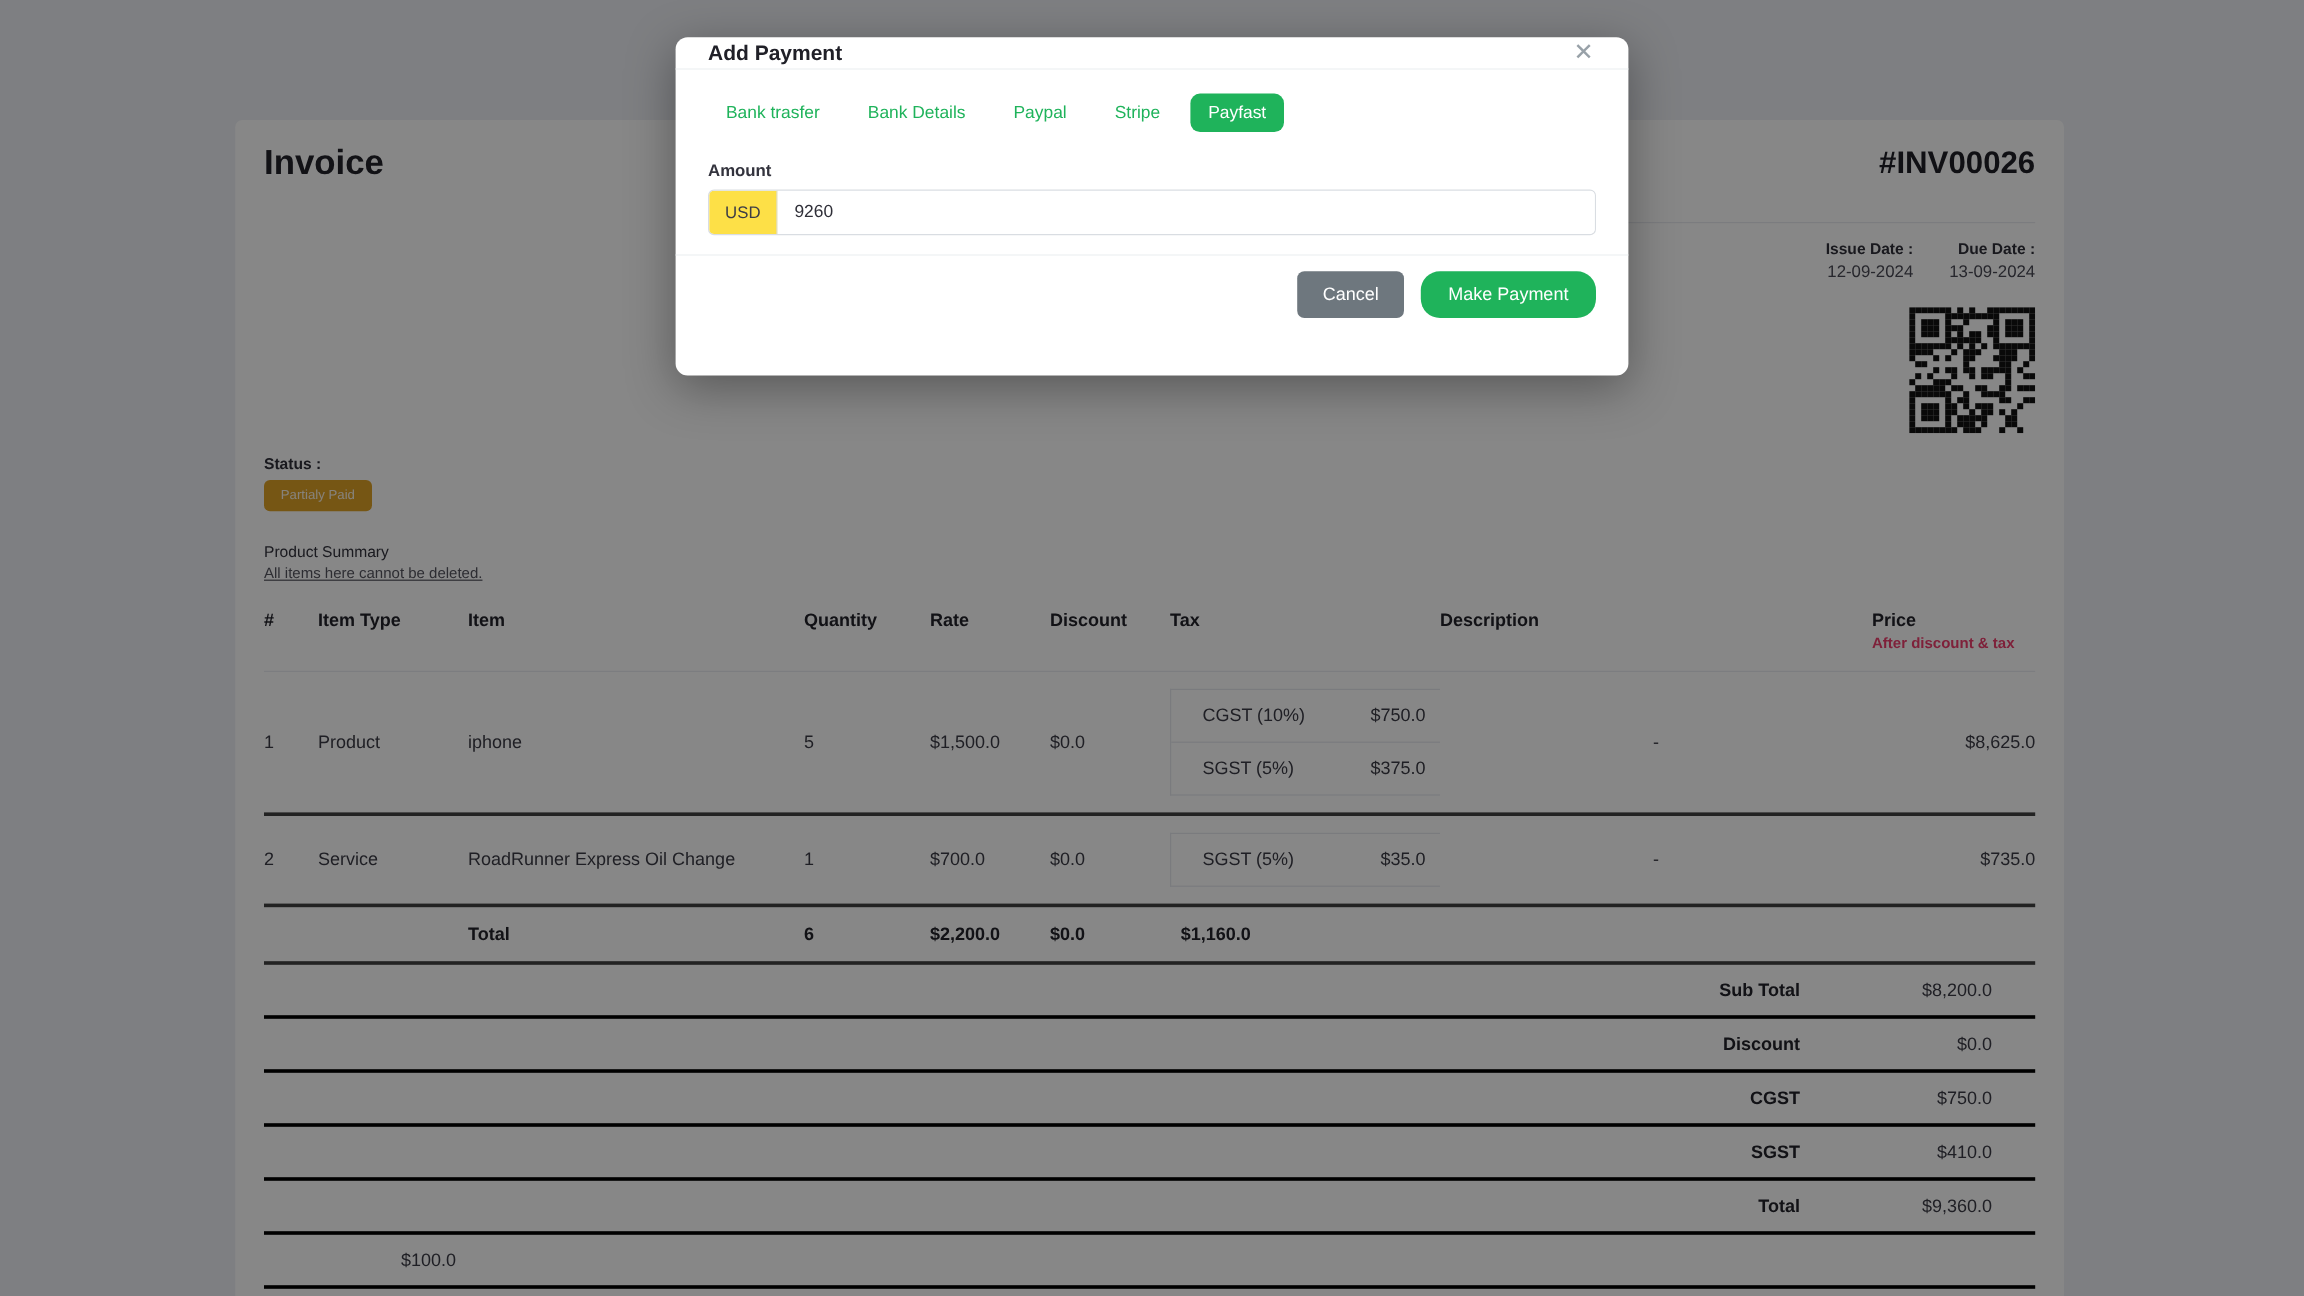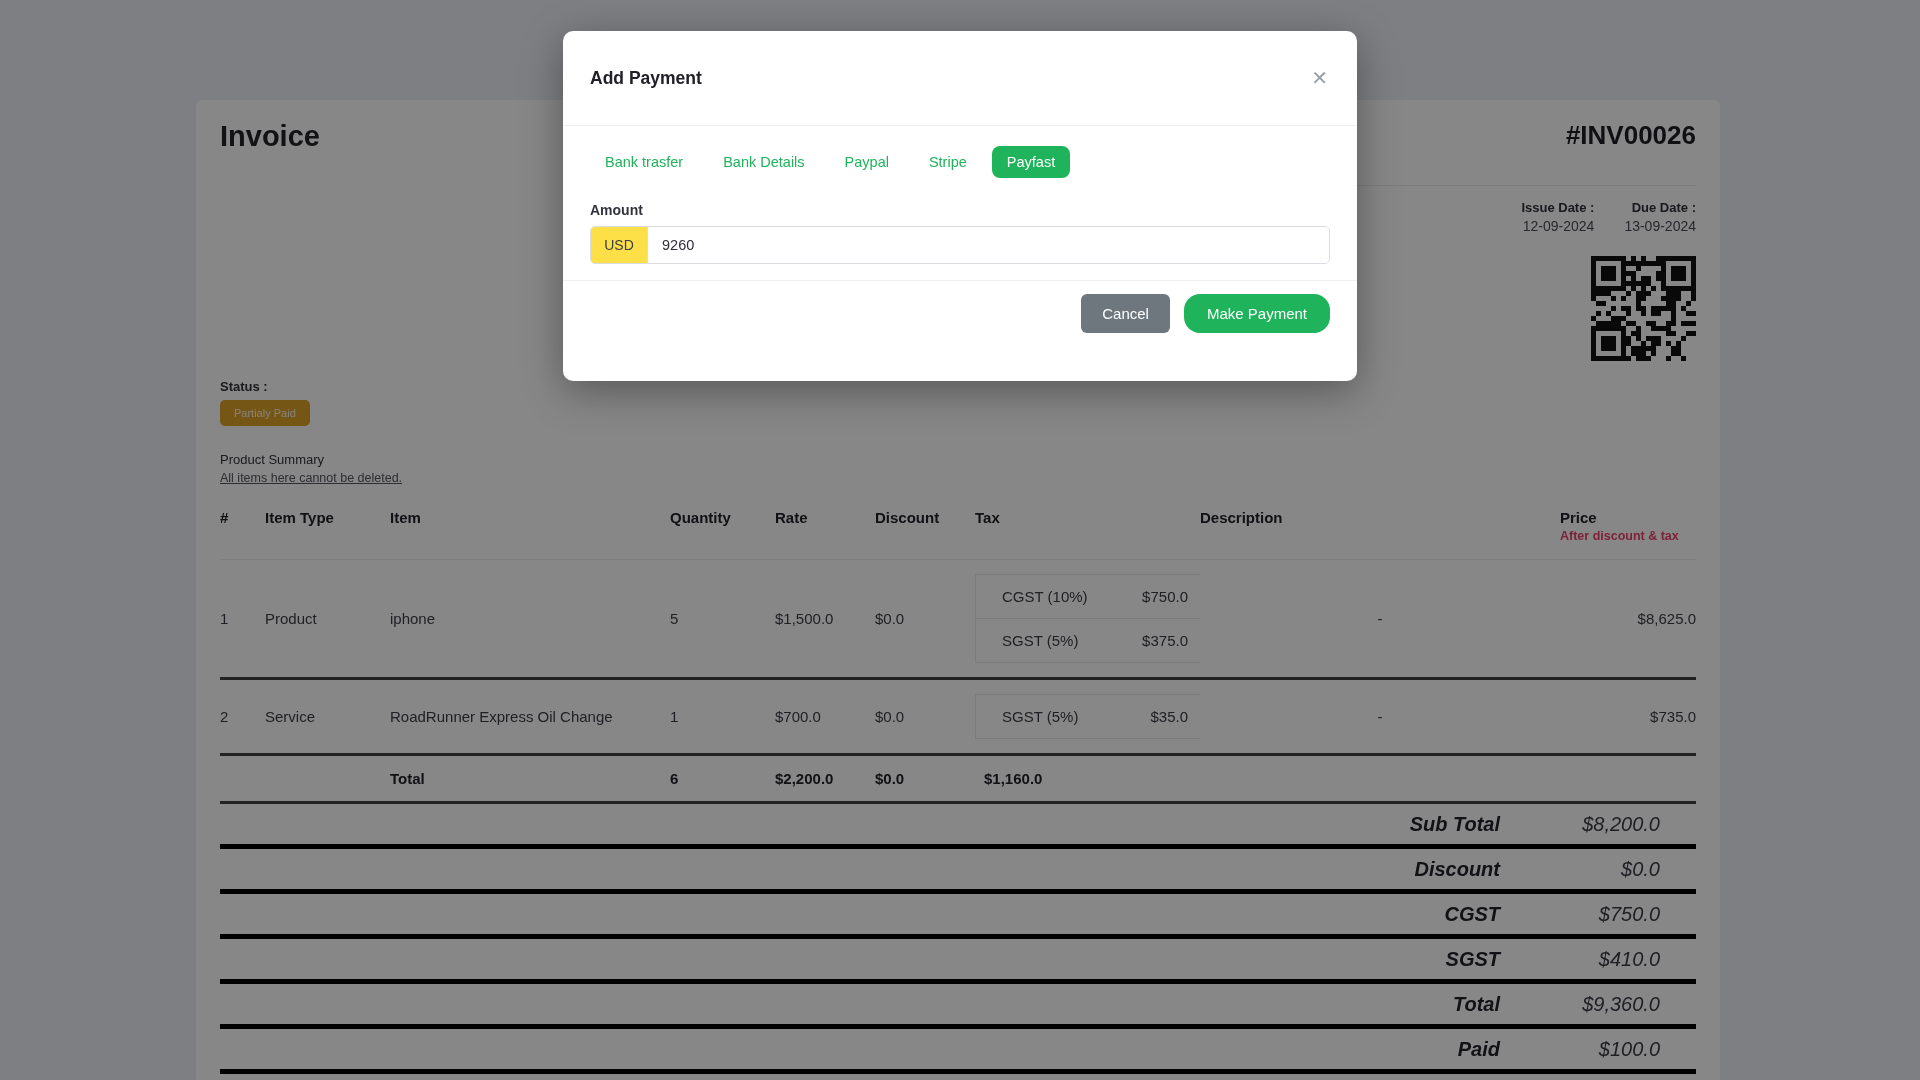--- a/index.html
+++ b/index.html
@@ -51,31 +51,31 @@
   td.cell-tax { padding:10px 0; }
   .tax-stack { border-left:1px solid #e7e9ee; border-top:1px solid #e7e9ee;
     border-bottom:1px solid #e7e9ee; }
   .tax-row { display:flex; justify-content:space-between; align-items:center;
     padding:13px 12px 13px 26px; }
   .tax-row + .tax-row { border-top:1px solid #e7e9ee; }
   tr.total-row td { font-weight:700; color:#23232b; padding:17px 0; }
   tr.total-row td.cell-taxtotal { padding-left:9px; }
 
   .summary { width:100%; }
-  .sum-row { display:flex; align-items:center; height:45px; border-bottom:5px solid #000000;
-    font-size:20px;font-style:italic; }
+  .sum-row { display:flex; align-items:center; height:45px; border-bottom:3px solid #000000;
+    font-size:15px; }
   .sum-label { flex:1; text-align:right; font-weight:700; color:#23232b; }
   .sum-value { width:196px; text-align:right; padding-right:36px; color:#3c3c46; }
 
   
   .overlay { position:absolute; inset:0; background:rgba(0,0,0,0.47); z-index:10; }
   .modal { position:absolute; left:563px; top:31px; width:794px; background:#fff;
     border-radius:10px; box-shadow:0 10px 40px rgba(0,0,0,0.35); z-index:20; }
   .modal-header { display:flex; justify-content:space-between; align-items:center;
-    padding:35px 27px; border-bottom:1px solid #edf0f2;gap:29px; }
+    padding:1px 27px; border-bottom:1px solid #edf0f2;gap:29px; }
   .modal-title { font-size:17.5px; font-weight:700; color:#202028; }
   .modal-close { background:none; border:none; font-size:20px; color:#98a1a8; cursor:pointer;
     line-height:1; padding:2px; font-family:inherit; }
   .modal-body { padding:20px 27px 16px; }
   .tabs { display:flex; gap:10px; margin-bottom:24px; }
   .tab { border:none; background:transparent; color:#1fb35b; font-size:14.5px;
     padding:8px 15px; border-radius:8px; cursor:pointer; font-family:inherit; }
   .tab.active { background:#1fb35b; color:#fff; }
   .amount-label { font-size:14px; font-weight:600; color:#33333d; margin-bottom:8px; }
   .input-group { display:flex; width:100%; height:38px; border:1px solid #d9dde2;
@@ -459,21 +459,20 @@
       </div>
       <div class="sum-row">
         <div class="sum-label">SGST</div>
         <div class="sum-value">$410.0</div>
       </div>
       <div class="sum-row">
         <div class="sum-label">Total</div>
         <div class="sum-value">$9,360.0</div>
       </div>
       <div class="sum-row">
-        <div class="sum-label">Paid</div>
         <div class="sum-value">$100.0</div>
       </div>
     </div>
   </div>
 
   <div class="overlay"></div>
 
   <div class="modal">
     <div class="modal-header">
       <div class="modal-title">Add Payment</div>

